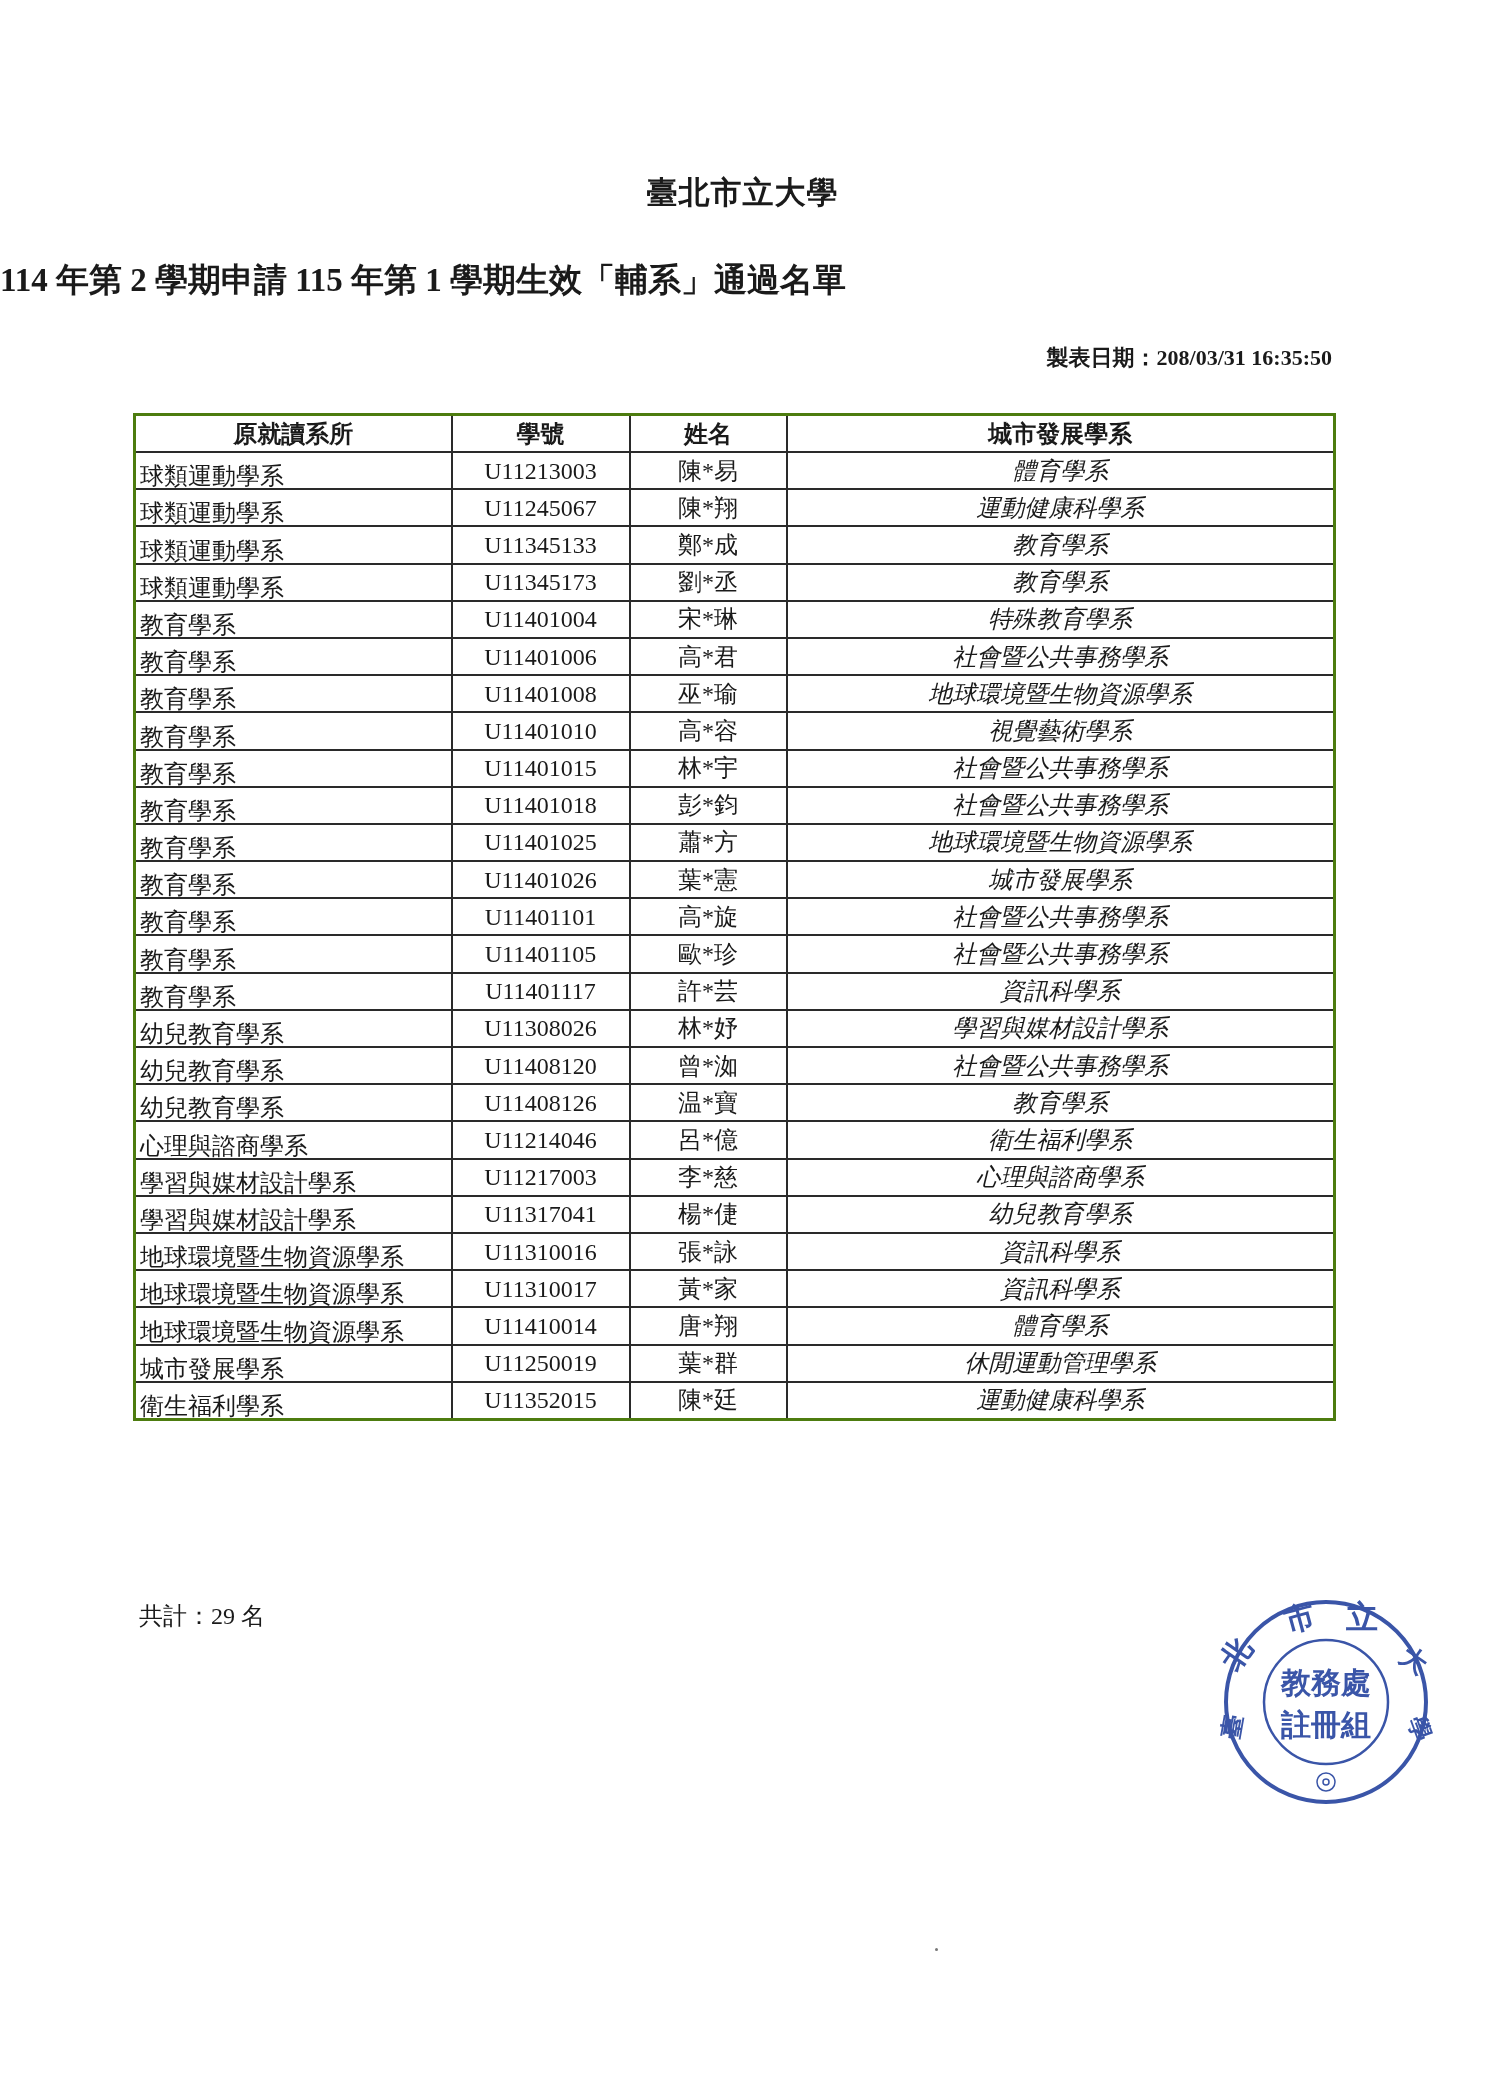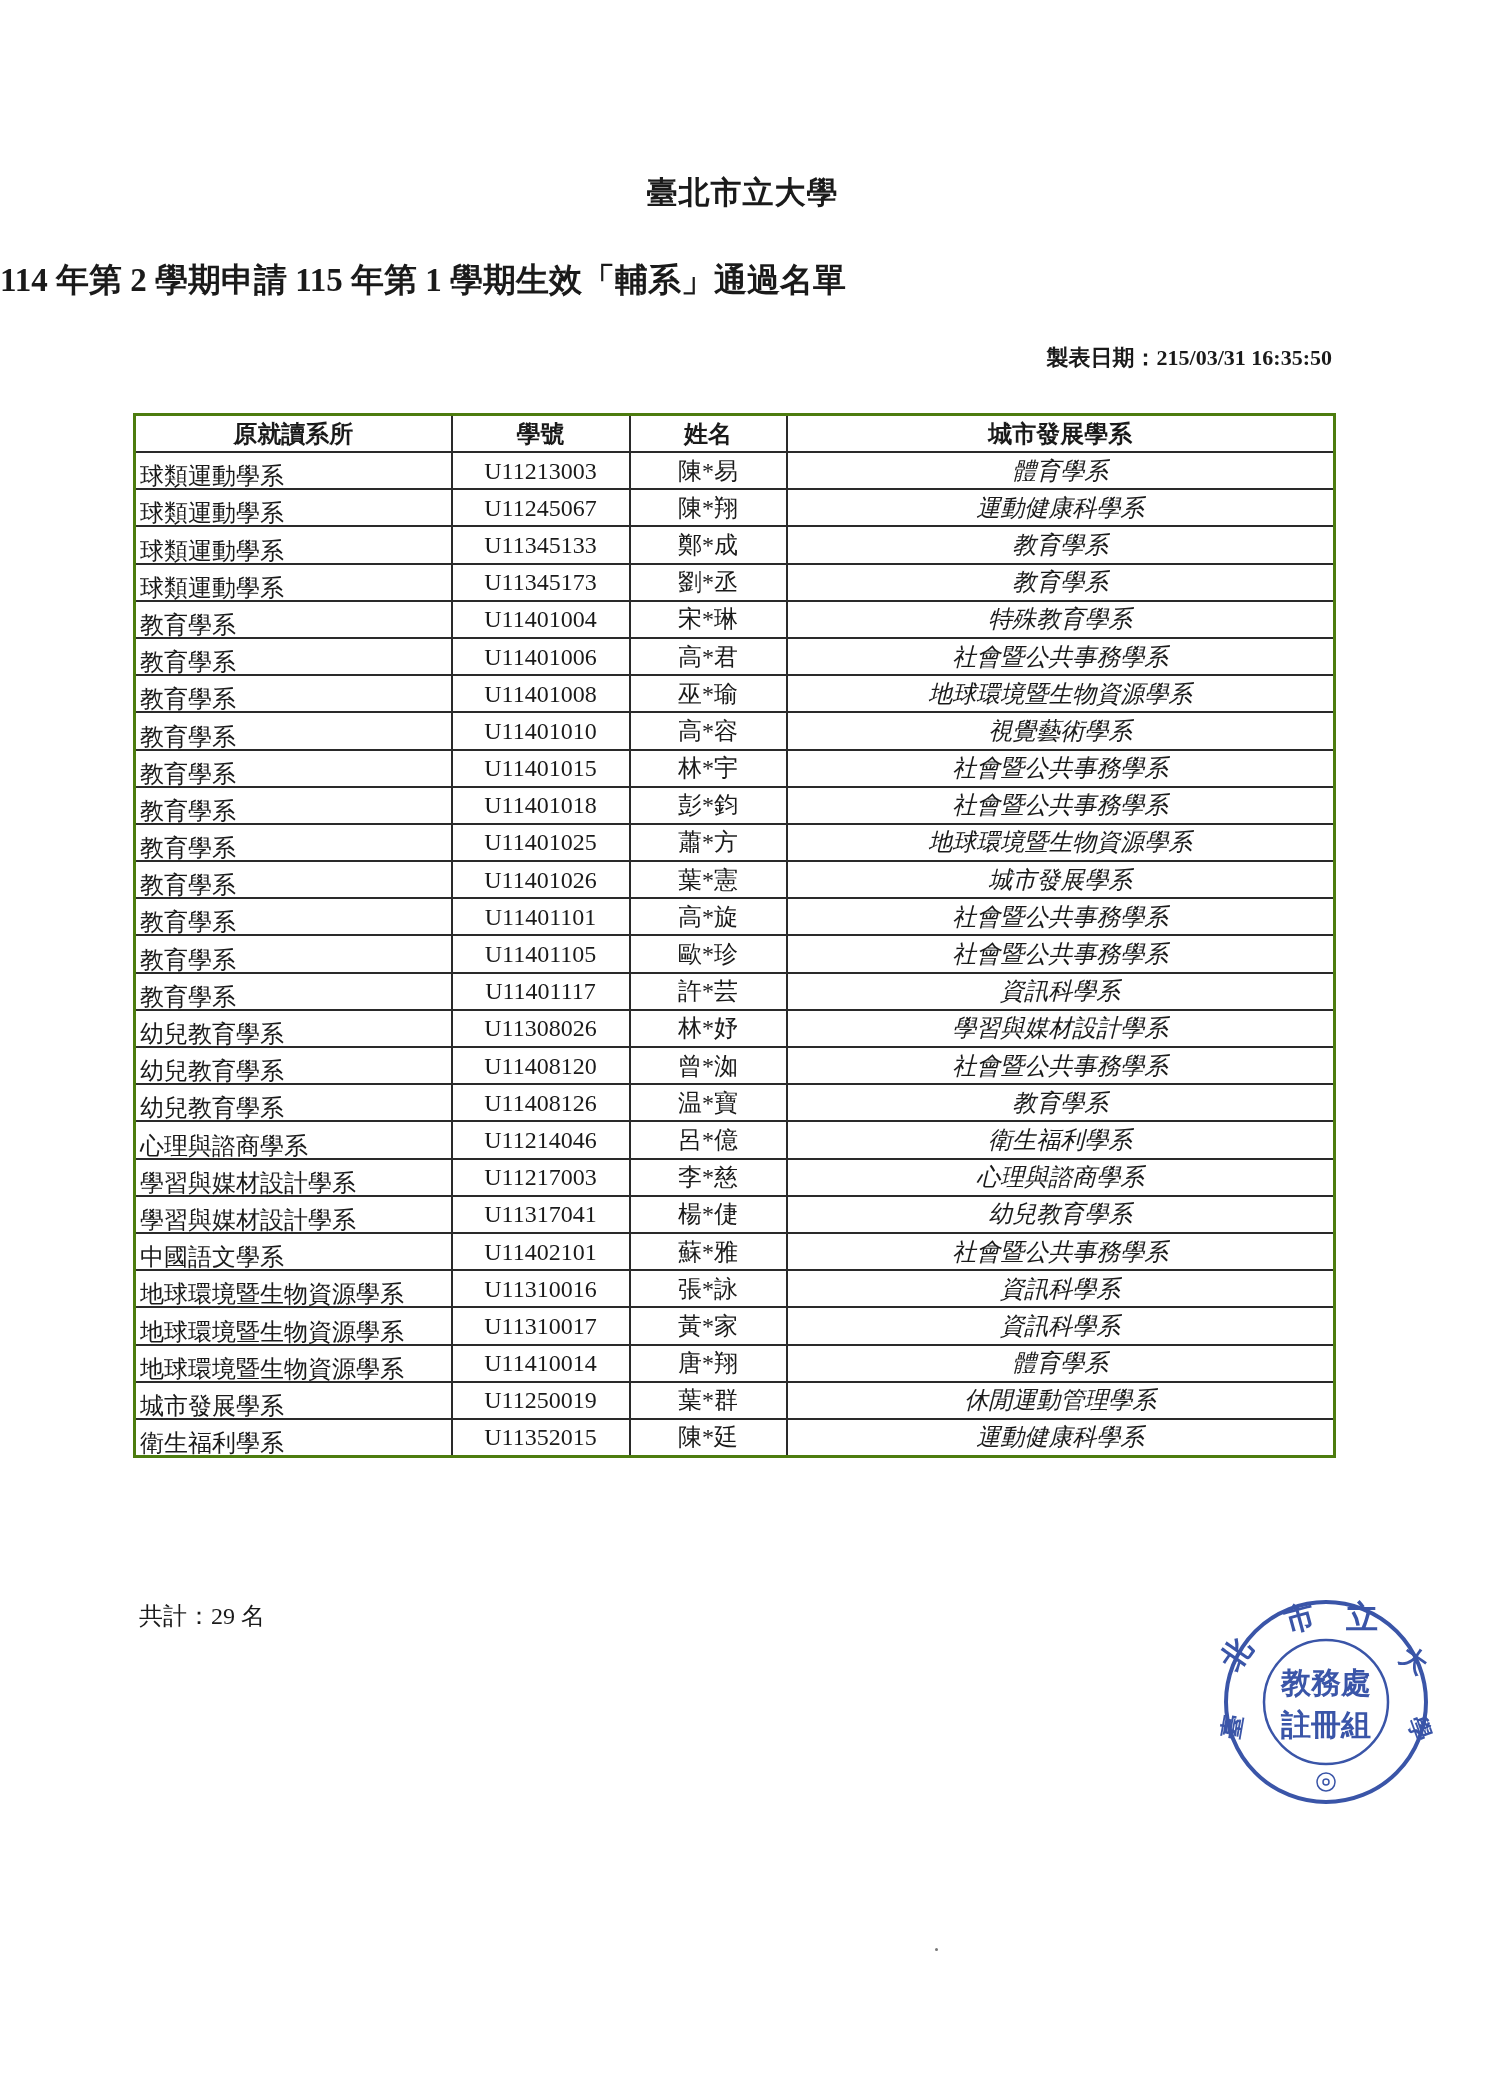--- a/index.html
+++ b/index.html
@@ -97,21 +97,21 @@
       left: 935px;
       top: 1948px;
     }
   </style>
 </head>
 <body>
 
 <div class="page-title">臺北市立大學</div>
 <div class="page-subtitle">114 年第 2 學期申請 115 年第 1 學期生效「輔系」通過名單</div>
 <div class="generated-date">
-  <span class="gen-label">製表日期：</span><span class="gen-value">215/03/31 16:35:50</span>
+  <span class="gen-label">製表日期：</span><span class="gen-value">208/03/31 16:35:50</span>
 </div>
 
 <table class="roster">
   <colgroup>
     <col class="c1">
       <col class="c2">
       <col class="c3">
       <col class="c4">
   </colgroup>
   <thead>
@@ -241,26 +241,20 @@
         <td class="orig">學習與媒材設計學系</td>
         <td class="sid">U11217003</td>
         <td class="name">李*慈</td>
         <td class="minor">心理與諮商學系</td>
       </tr>
       <tr>
         <td class="orig">學習與媒材設計學系</td>
         <td class="sid">U11317041</td>
         <td class="name">楊*倢</td>
         <td class="minor">幼兒教育學系</td>
-      </tr>
-      <tr>
-        <td class="orig">中國語文學系</td>
-        <td class="sid">U11402101</td>
-        <td class="name">蘇*雅</td>
-        <td class="minor">社會暨公共事務學系</td>
       </tr>
       <tr>
         <td class="orig">地球環境暨生物資源學系</td>
         <td class="sid">U11310016</td>
         <td class="name">張*詠</td>
         <td class="minor">資訊科學系</td>
       </tr>
       <tr>
         <td class="orig">地球環境暨生物資源學系</td>
         <td class="sid">U11310017</td>

